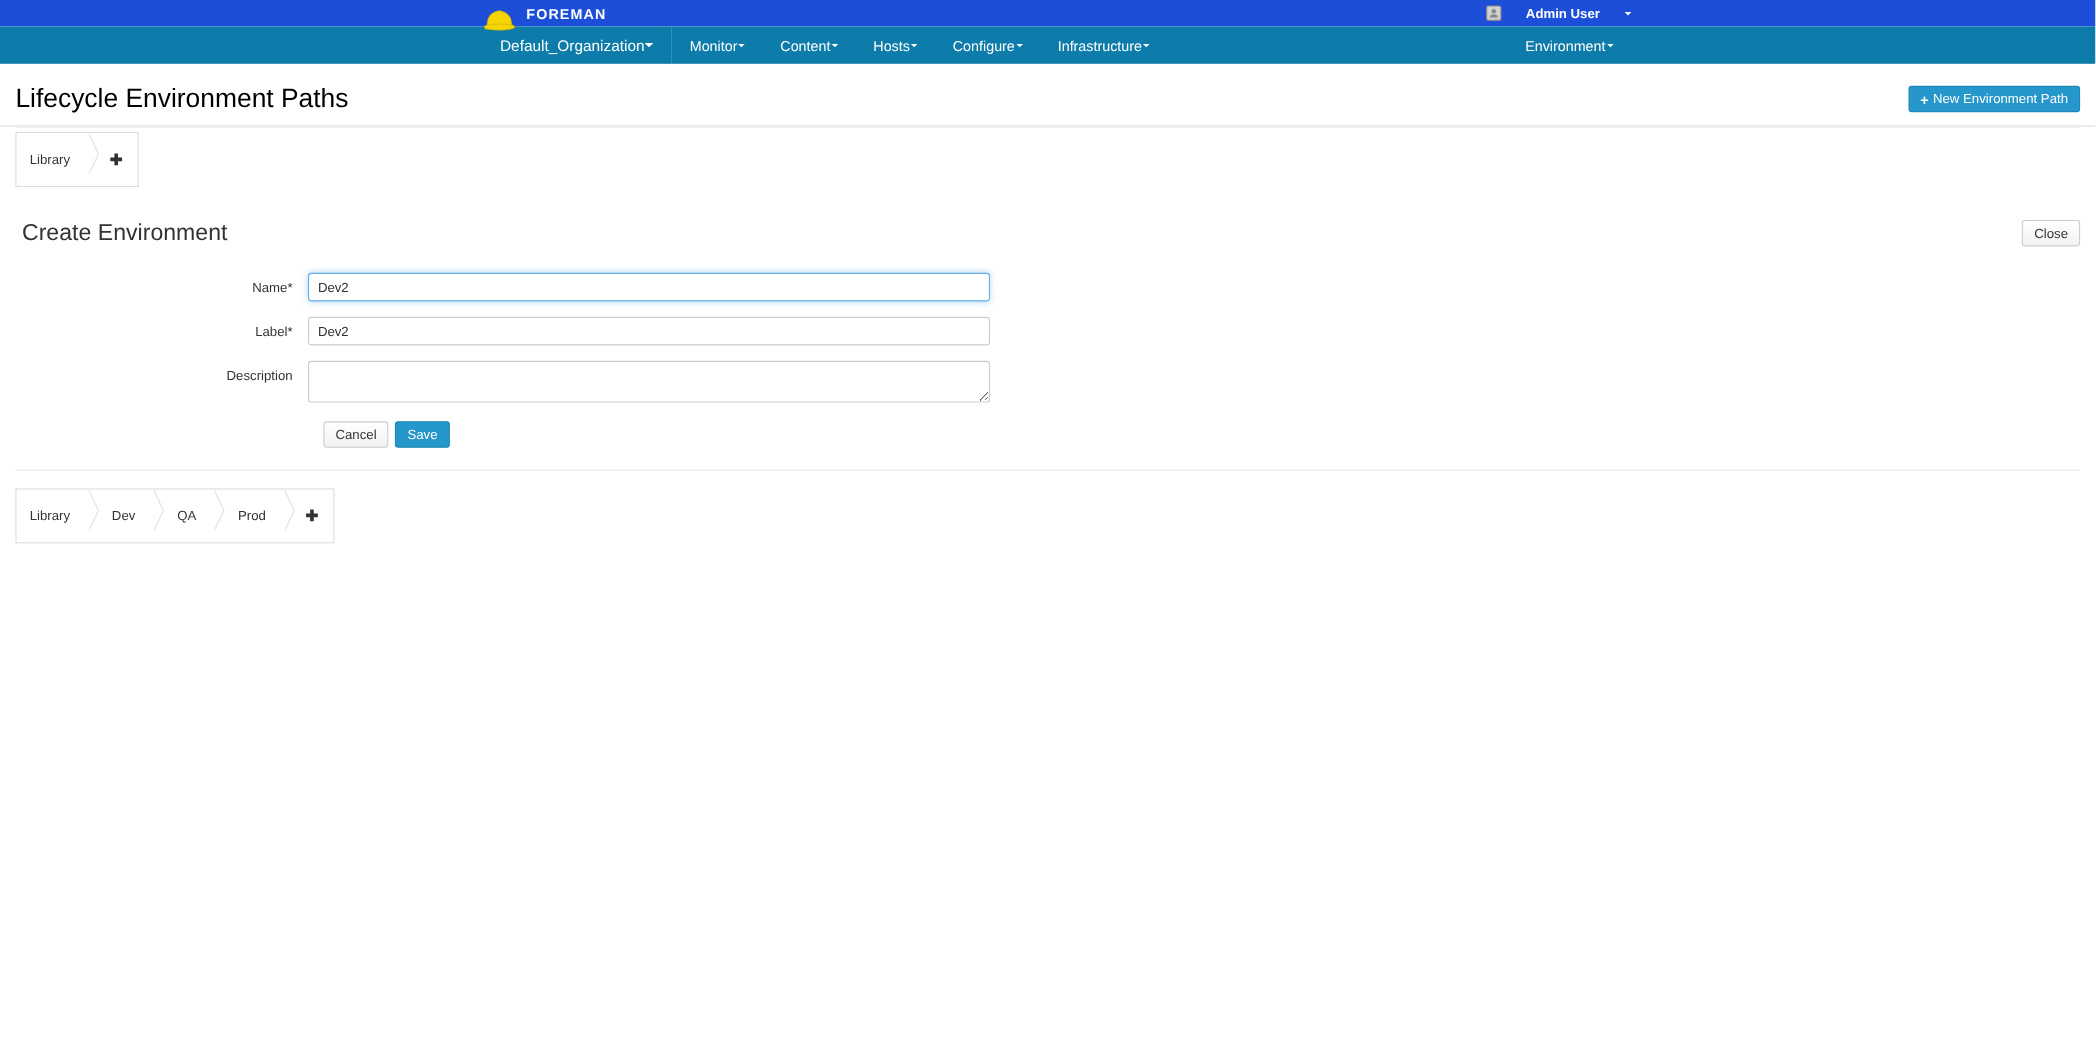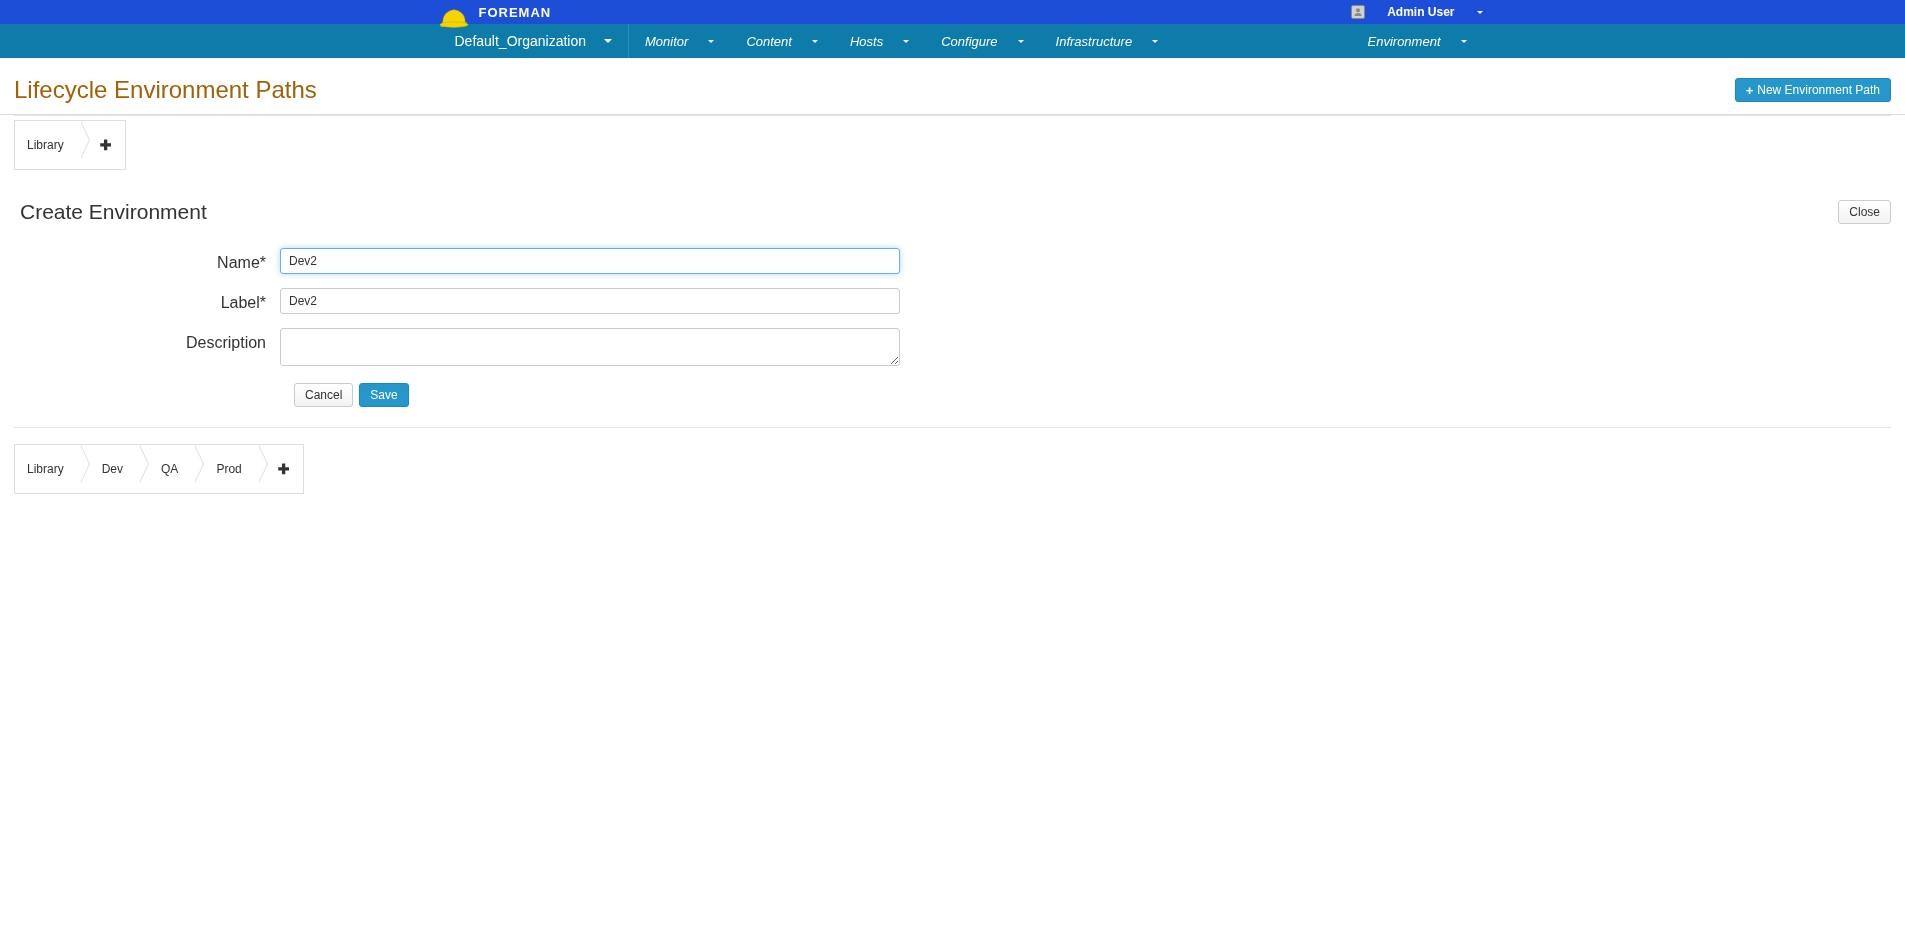--- a/index.html
+++ b/index.html
@@ -11,30 +11,30 @@
 .brand-left { display: flex; align-items: center; margin-left: 266px; }
 .brand-logo { width: 30px; height: 28px; position: relative; top: 6px; margin-right: 10px; }
 .brand-name { color: #fff; font-weight: bold; font-size: 13px; letter-spacing: 1px; }
 .brand-user { margin-left: auto; display: flex; align-items: center; gap: 22px; color: #fff; font-size: 12px; font-weight: bold; cursor: pointer; margin-right: 250px; }
 .avatar-icon { width: 14px; height: 14px; background: #d0d0d0; border: 1px solid #888; border-radius: 2px; display: inline-flex; align-items: center; justify-content: center; }
 .avatar-icon svg { width: 10px; height: 10px; }
 
 
 .nav-bar { background: #0d7caa; height: 34px; display: flex; align-items: center; }
 .nav-inner { max-width: 1560px; margin: 0 auto; width: 100%; display: flex; align-items: center; }
-.org-menu { color: #fff; font-size: 14px; font-weight: 500; padding: 0 16px; height: 34px; display: flex; align-items: center; gap: 18px; margin-left: 266px; cursor: pointer; border-right: 1px solid rgba(255,255,255,0.15); }
-.nav-item { color: #fff; font-size: 13px; padding: 0 16px; height: 34px; display: flex; align-items: center; gap: 20px; cursor: pointer; font-style: italic; }
+.org-menu { color: #fff; font-size: 14px; font-weight: 500; padding: 0 16px; height: 34px; display: flex; align-items: center; margin-left: 266px; cursor: pointer; border-right: 1px solid rgba(255,255,255,0.15); }
+.nav-item { color: #fff; font-size: 13px; padding: 0 16px; height: 34px; display: flex; align-items: center; gap: 1px; cursor: pointer; }
 .caret { display: inline-block; width: 0; height: 0; border-left: 4px solid transparent; border-right: 4px solid transparent; border-top: 4px solid #fff; vertical-align: middle; }
 .caret-sm { border-left-width: 3px; border-right-width: 3px; border-top-width: 3px; }
 .nav-spacer { flex: 1; }
 
 
 .page { padding: 0 14px; }
 .page-header { display: flex; align-items: center; padding: 18px 0 10px 0; }
-.page-title { font-size: 24px; font-weight: 400; color: #a16207; }
+.page-title { font-size: 24px; font-weight: 400; color: #000000; }
 .header-btn { margin-left: auto; }
 .btn { display: inline-flex; align-items: center; gap: 4px; font-size: 12px; padding: 4px 10px; border-radius: 3px; cursor: pointer; border: 1px solid transparent; }
 .btn-primary { background: #2697ca; color: #fff; border-color: #2088b8; }
 .btn-default { background: linear-gradient(#fff,#f2f2f2); color: #333; border: 1px solid #ccc; }
 .btn-plus-icon { font-weight: bold; font-size: 13px; line-height: 1; }
 
 hr.full { border: none; border-top: 1px solid #ddd; margin: 0 -14px; }
 hr.thin { border: none; border-top: 1px solid #e5e5e5; margin: 0; }
 
 .section-label { font-weight: bold; font-size: 13px; padding: 14px 6px; }
@@ -49,21 +49,21 @@
 .path-seg:last-child::after, .path-seg:last-child::before { display: none; }
 .path-add { padding: 0 14px 0 20px; display: flex; align-items: center; cursor: pointer; font-size: 14px; font-weight: bold; }
 
 
 .form-header { display: flex; align-items: center; padding: 10px 0 24px 0; }
 .form-title { font-size: 21px; font-weight: 400; color: #333; padding-left: 6px; }
 .close-btn-wrap { margin-left: auto; }
 
 .form { padding: 0 0 20px 0; }
 .form-row { display: flex; align-items: flex-start; margin-bottom: 14px; }
-.form-label { width: 266px; text-align: right; padding-right: 14px; font-size: 16px; padding-top: 6px; }
+.form-label { width: 266px; text-align: right; padding-right: 14px; font-size: 12px; padding-top: 6px; }
 .form-control-wrap { width: 620px; }
 .form-control { width: 100%; border: 1px solid #ccc; border-radius: 3px; padding: 5px 8px; font-size: 12px; font-family: inherit; color: #333; }
 .form-control.focused { border-color: #66afe9; box-shadow: 0 0 6px rgba(102,175,233,.5); }
 textarea.form-control { height: 38px; resize: both; }
 .form-buttons { margin-left: 266px; padding-left: 14px; display: flex; gap: 6px; }
 
 .path-row-2 { padding: 16px 0; }
 </style>
 </head>
 <body>

